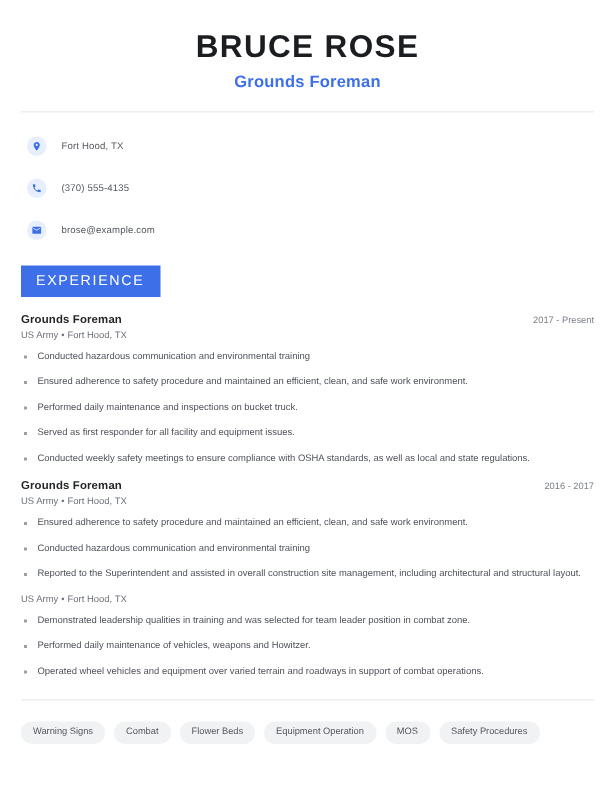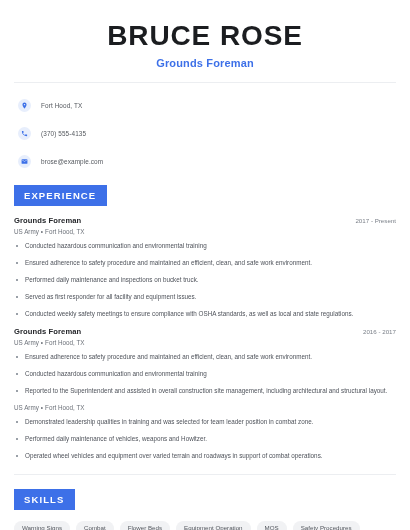--- a/index.html
+++ b/index.html
@@ -25,21 +25,21 @@
     padding: 0 14px;
   }
 
   
   .header {
     padding-top: 20px;
     text-align: center;
   }
 
   .full-name {
-    font-size: 28px;
+    font-size: 21px;
     font-weight: bold;
     letter-spacing: 0.9px;
     color: #1b1d20;
     line-height: 1.15;
   }
 
   .job-title {
     margin-top: 5px;
     font-size: 11px;
     font-weight: bold;
@@ -88,21 +88,21 @@
   }
 
   
   .section { margin-top: 14px; }
 
   .section-badge {
     display: inline-block;
     background: #3d70e8;
     color: #ffffff;
     font-size: 9.5px;
-    font-weight: bold;
+    font-weight: normal;
     letter-spacing: 1.1px;
     padding: 5px 11px 5px 10px;
   }
 
   
   .jobs { margin-top: 10px; }
 
   .job { margin-bottom: 2px; }
 
   .job-head {
@@ -261,21 +261,20 @@
           <li>Operated wheel vehicles and equipment over varied terrain and roadways in support of combat operations.</li>
         </ul>
       </div>
 
     </div>
   </div>
 
   <div class="divider"></div>
 
   <div class="section">
-    <span class="section-badge">SKILLS</span>
 
     <div class="skills-wrap">
       <span class="skill-chip">Warning Signs</span>
       <span class="skill-chip">Combat</span>
       <span class="skill-chip">Flower Beds</span>
       <span class="skill-chip">Equipment Operation</span>
       <span class="skill-chip">MOS</span>
       <span class="skill-chip">Safety Procedures</span>
 
     </div>

